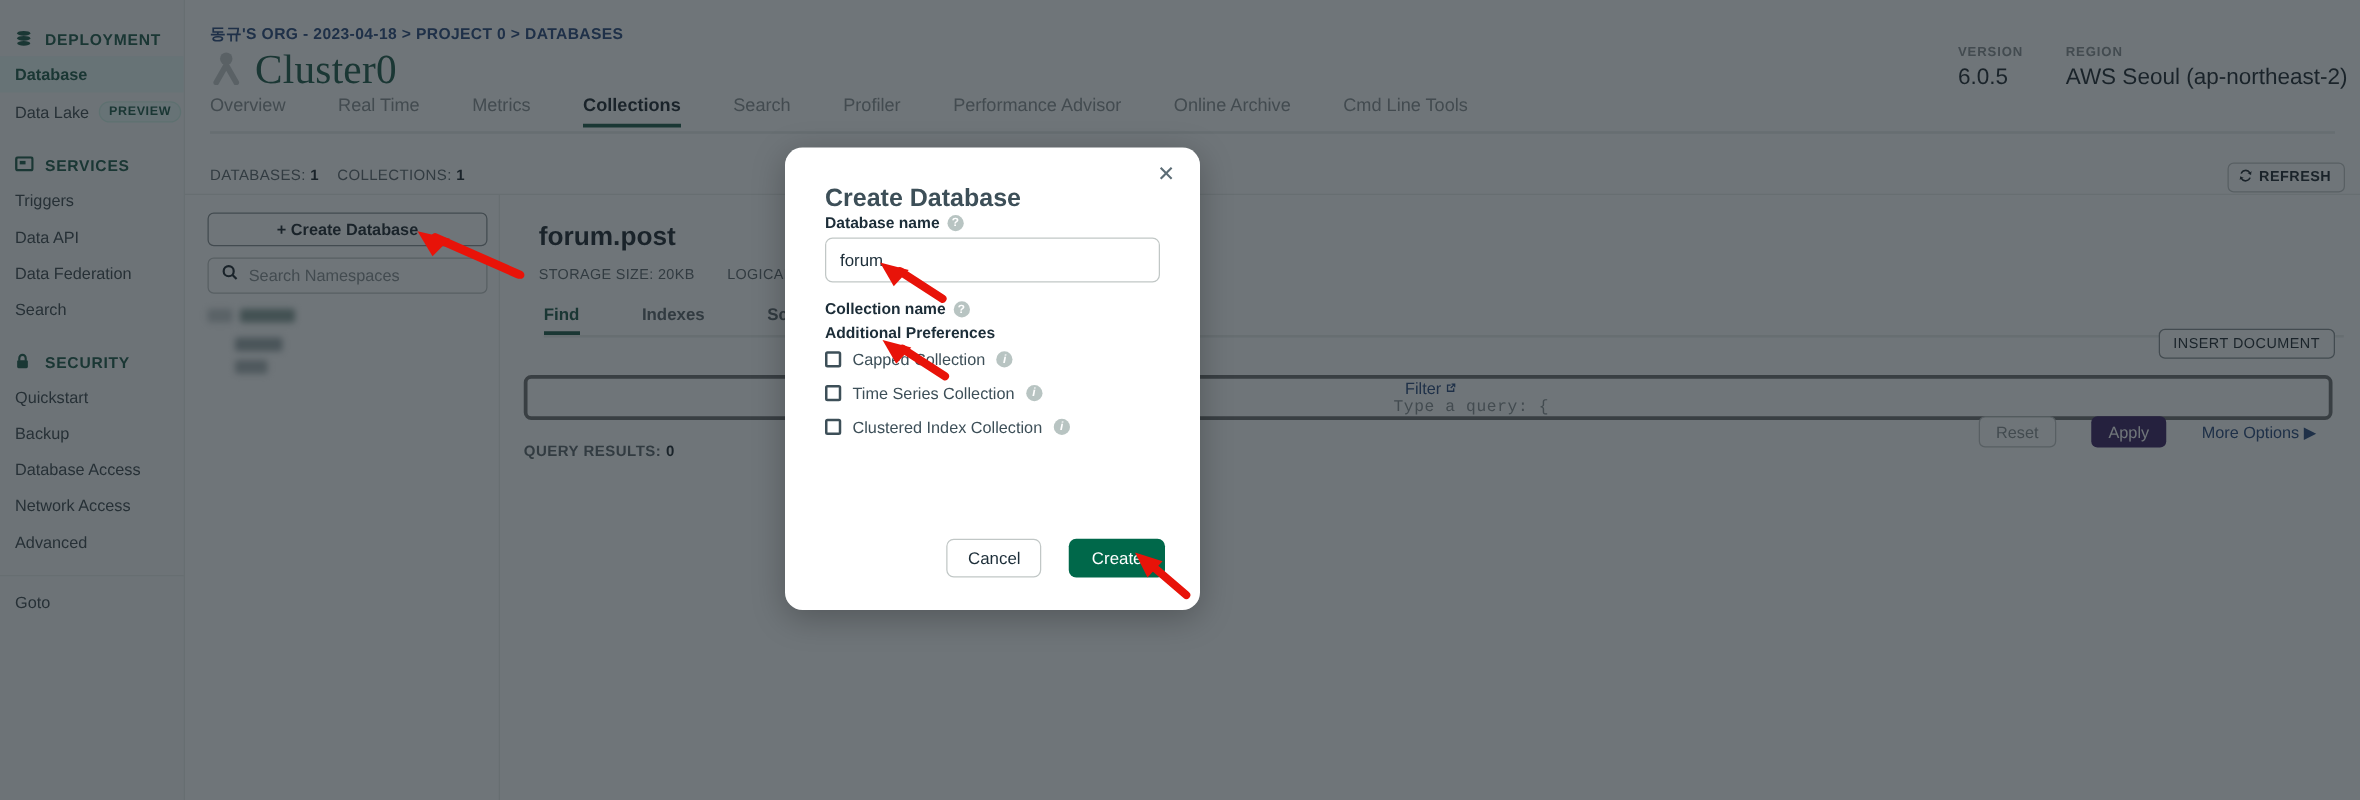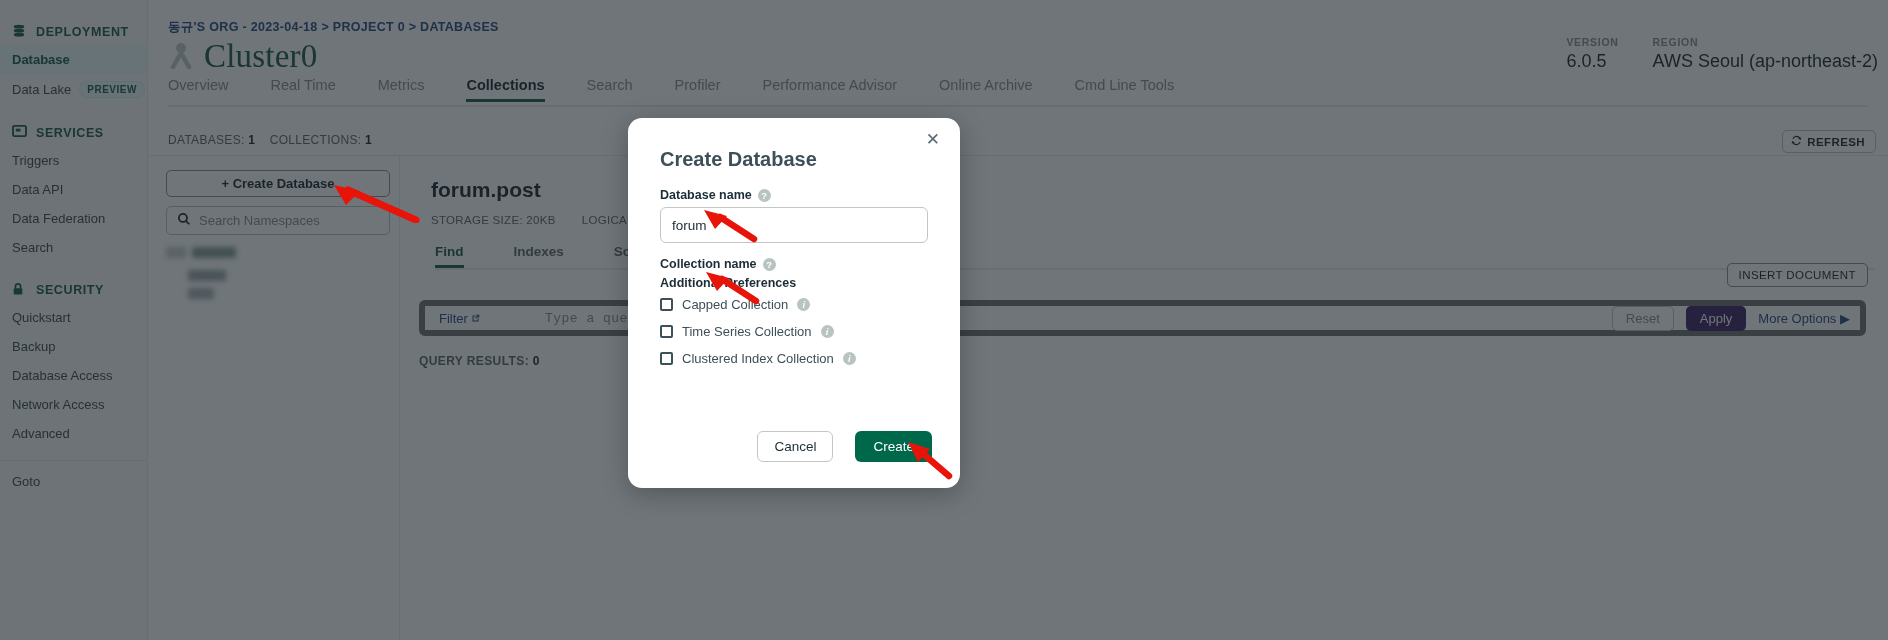--- a/index.html
+++ b/index.html
@@ -181,34 +181,35 @@
     position: absolute; right: 20px; top: 107px;
     border: 1px solid #889397; border-radius: 5px; background: #fff;
     font-size: 11.5px; letter-spacing: .4px; color: #1c2d38;
     padding: 5px 11px; cursor: pointer;
   }
 
   
   #query-bar {
     position: absolute; left: 18px; top: 144px;
     width: 1447px; height: 36px;
-    border: 6px solid #737373; border-radius: 6px;
+    border: 3px solid #737373; border-radius: 6px;
     display: flex; align-items: center;
     padding: 0 10px 0 14px;
+    flex-direction: column;
   }
   #filter-label {
     font-size: 13px; color: #1750ac; cursor: pointer;
     display: flex; align-items: center; gap: 3px;
   }
   #query-placeholder {
     font-family: "Liberation Mono", monospace;
     font-size: 13px; color: #889397;
     margin-left: 65px; letter-spacing: .5px;
   }
-  #qb-actions { margin-left: auto; display: flex; align-items: center; gap: 12px; }
+  #qb-actions { margin-left: auto; display: flex; align-items: center; gap: 28px; }
   #reset-btn {
     border: 1px solid #c1c7c6; border-radius: 5px; background: #fff;
     font-size: 13px; color: #889397; padding: 4px 13px; cursor: pointer;
   }
   #apply-btn {
     border: none; border-radius: 5px; background: #4c1d95;
     font-size: 13px; color: #fff; padding: 5px 14px; cursor: pointer;
   }
   #more-options {
     font-size: 13px; color: #1750ac; cursor: pointer;
@@ -230,21 +231,20 @@
     background: #fff; border-radius: 14px;
     box-shadow: 0 6px 26px rgba(0,0,0,.26);
     padding: 30px 32px 0 32px;
   }
   #modal-close {
     position: absolute; right: 20px; top: 13px;
     font-size: 17px; color: #5c6c75; cursor: pointer; line-height: 1;
   }
   #modal-title {
     font-size: 20px; font-weight: 700; color: #3d4f58;
-    margin-bottom: 17px;
   }
   .field-label {
     font-size: 12.5px; font-weight: 700; color: #1c2d38;
     display: flex; align-items: center; gap: 6px;
     margin-bottom: 5px;
   }
   .help-dot {
     width: 13px; height: 13px; border-radius: 50%;
     background: #b8c4c2; color: #fff;
     font-size: 9.5px; font-weight: 700;

